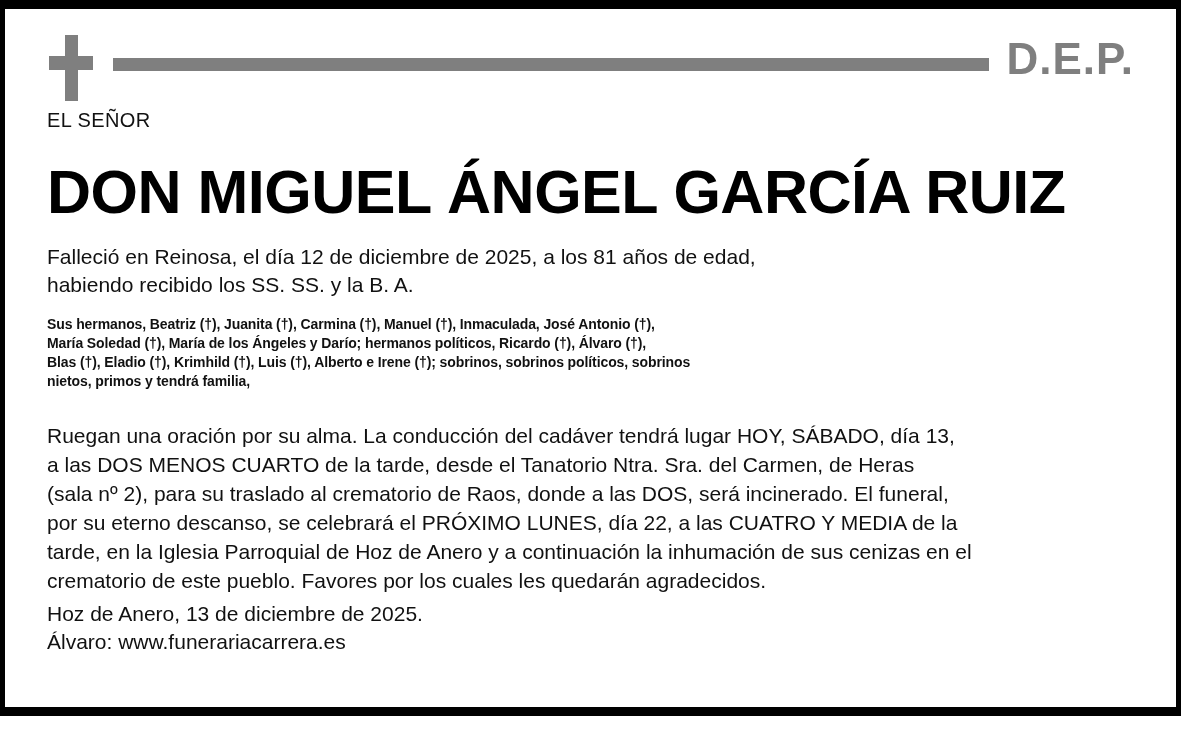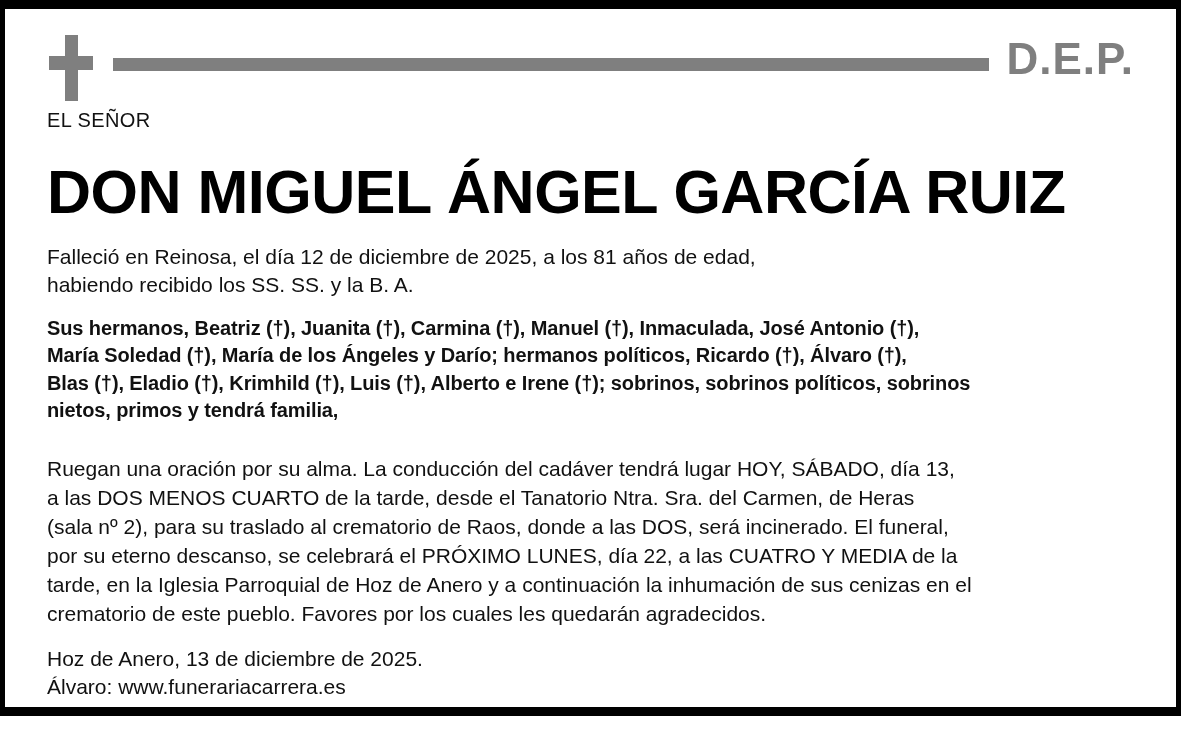--- a/index.html
+++ b/index.html
@@ -102,31 +102,31 @@
     font-size: 21px;
     color: #111111;
     line-height: 1.33;
     margin-top: 14px;
   }
   .para.death {
     margin-top: 18px;
   }
   .para.family {
     font-weight: bold;
-    font-size: 20px;
+    font-size: 14px;
     line-height: 1.38;
     letter-spacing: -0.1px;
     margin-top: 16px;
   }
   .para.details {
     margin-top: 30px;
     line-height: 1.38;
   }
   .para.closing {
-    margin-top: 16px;
+    margin-top: 4px;
     line-height: 1.35;
   }
   .line {
     display: block;
     white-space: nowrap;
   }
 </style>
 </head>
 <body>
 

